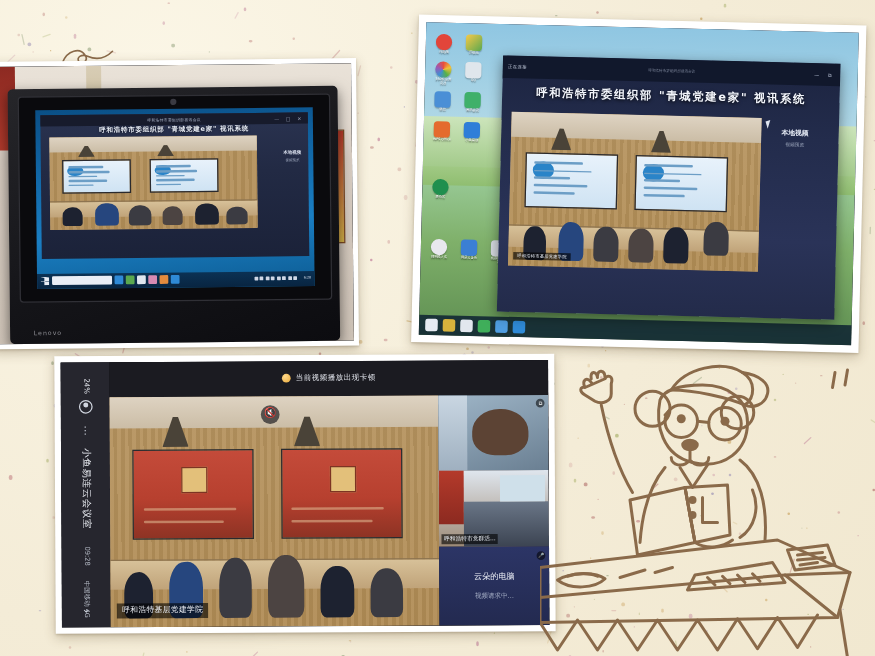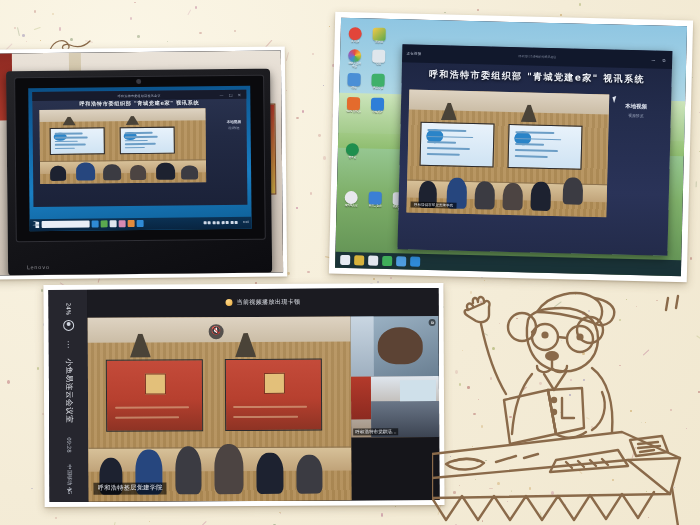--- a/index.html
+++ b/index.html
@@ -880,20 +880,25 @@
                  background:linear-gradient(180deg,#dfe6ee,#9d8a76);">
               <div style="position:absolute;left:0;top:0;width:22%;height:70%;
                    background:linear-gradient(180deg,#b43a2b,#8c2a20);"></div>
               <div style="position:absolute;left:22%;top:40%;width:78%;height:60%;
                    background:linear-gradient(180deg,#6a7687,#3c4452);"></div>
               <div style="position:absolute;right:4%;top:6%;width:40%;height:34%;
                    background:#cfe0ea;"></div>
               <div class="cell-tag">呼和浩特市党群活…</div>
             </div>
 
+            <div class="rail-cell cell-blue" style="top:66%;height:34%;">
+              <div class="n">云朵的电脑</div>
+              <div class="s">视频请求中…</div>
+              <div class="cell-badge" style="top:6%">🎤</div>
+            </div>
 
           </div>
         </div>
       </div>
     </div>
   </div>
 
   <div class="doodle">
     <svg viewBox="0 0 272 248" fill="none" stroke="#8a6a4a" stroke-width="2.4" stroke-linecap="round" stroke-linejoin="round">
 

